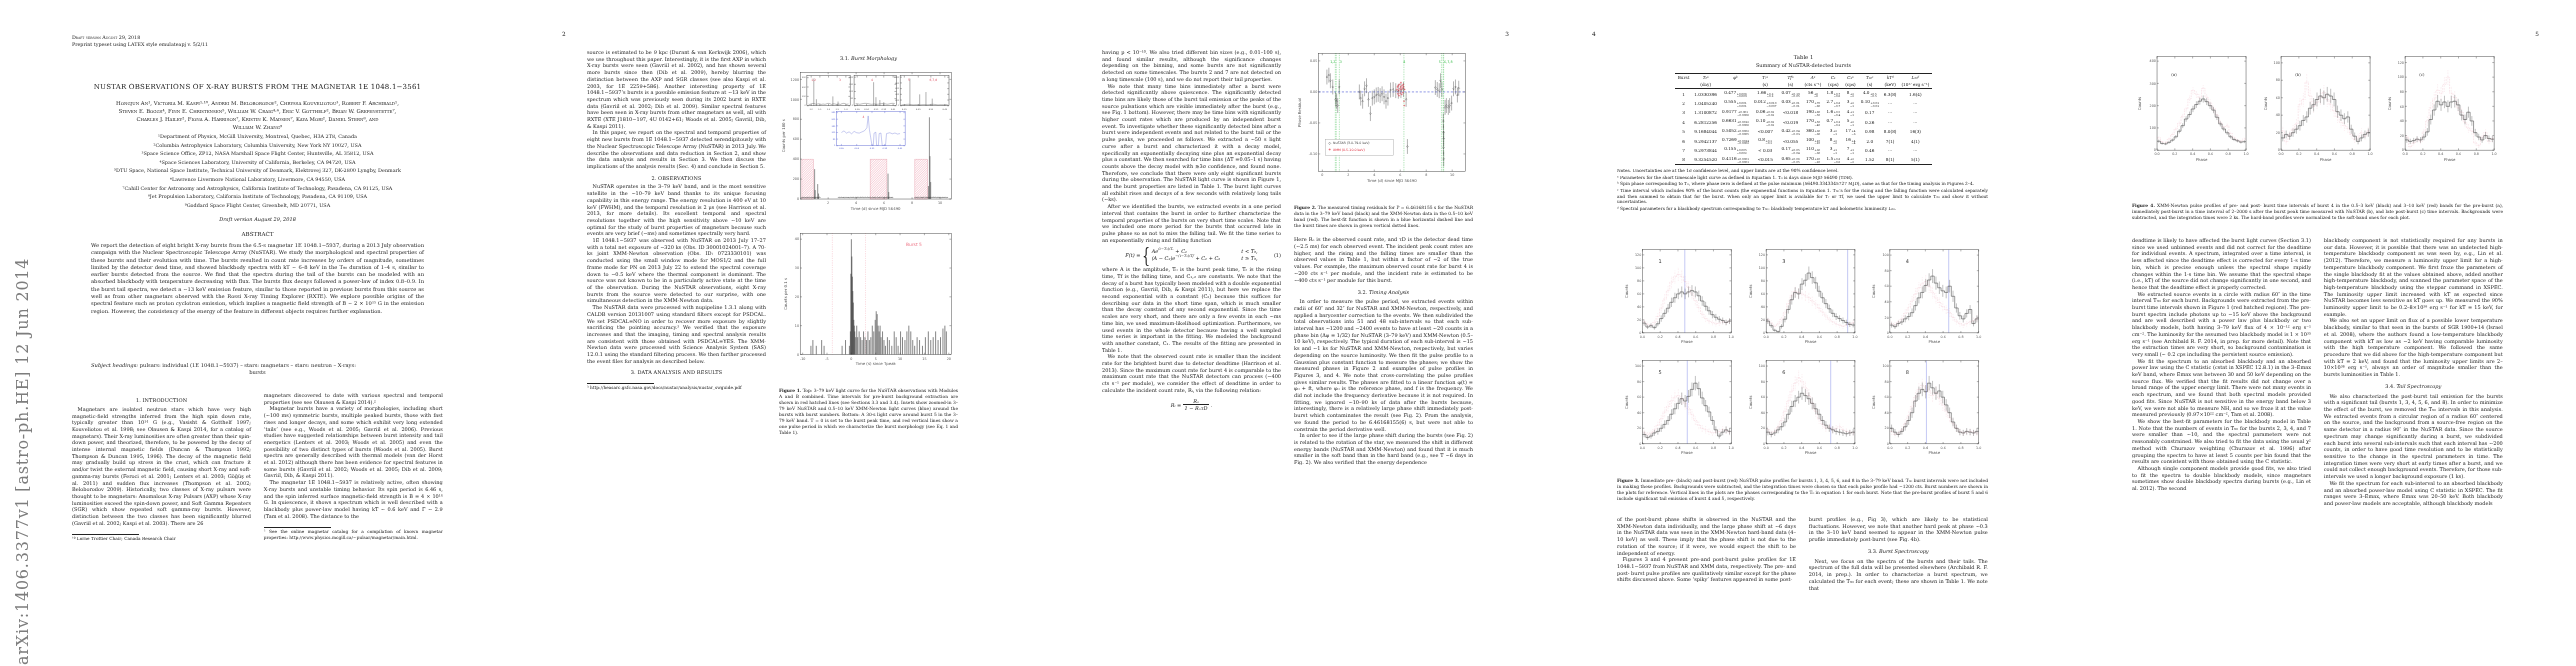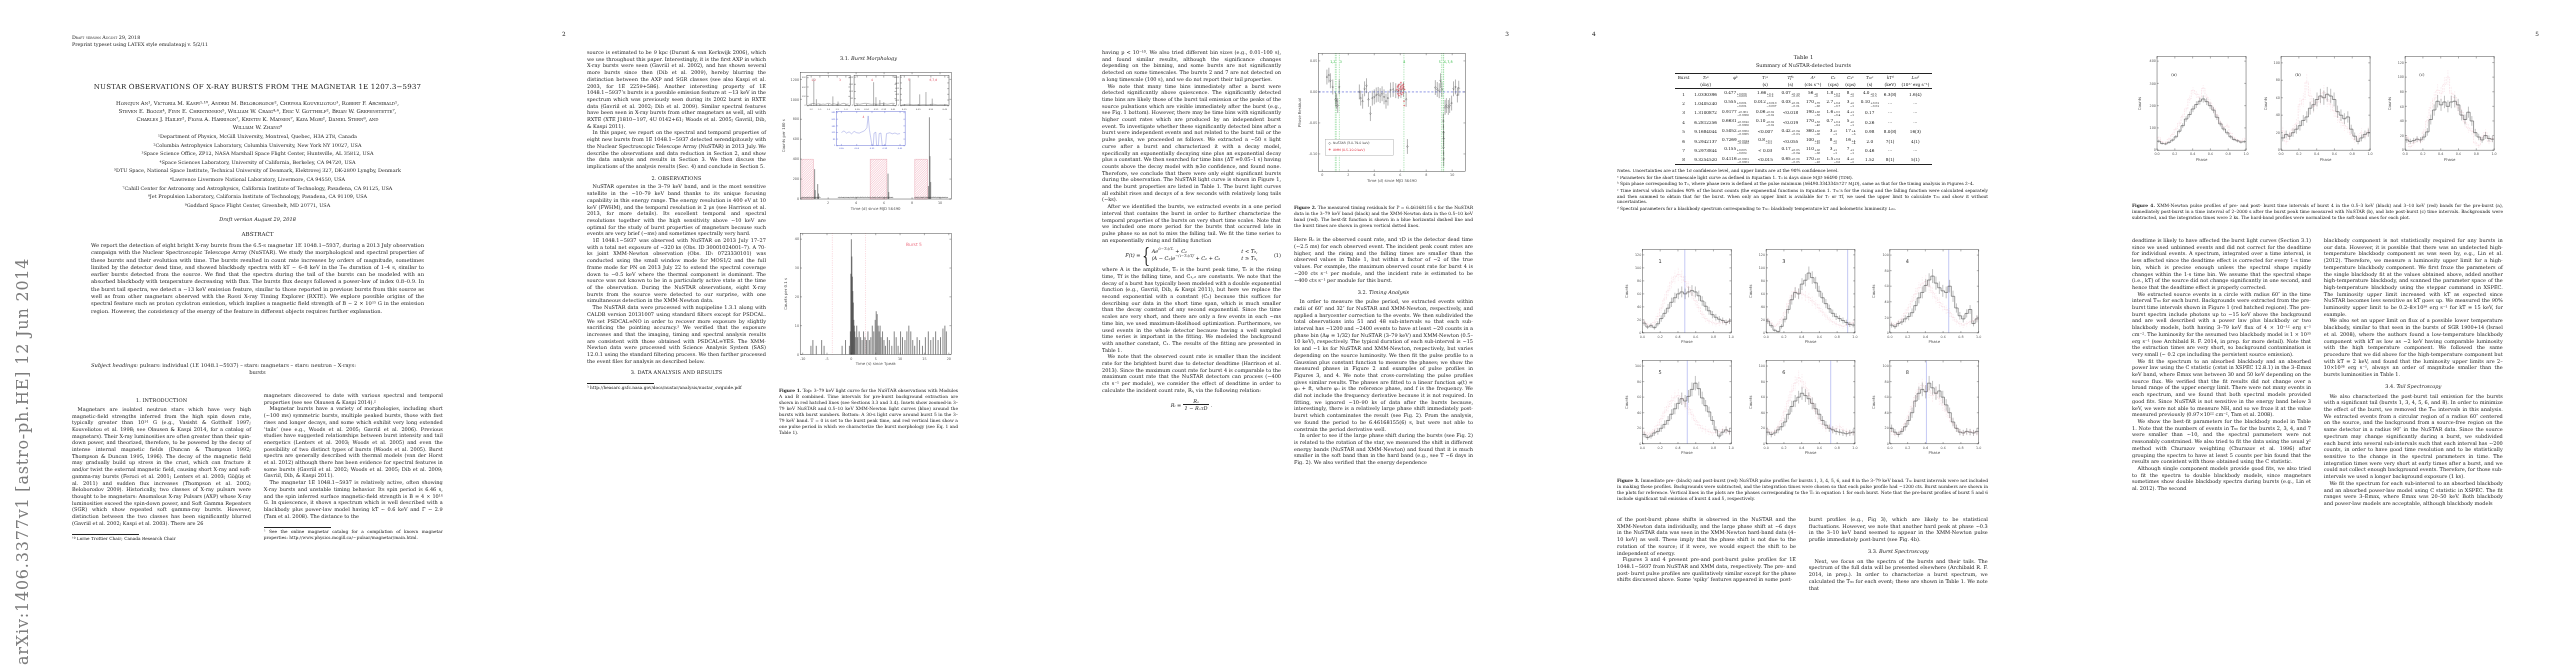--- a/index.html
+++ b/index.html
@@ -58,21 +58,21 @@
 <body>
 
 <div class="doc">
 
   <div class="page">
     <div class="wm">arXiv:1406.3377v1  [astro-ph.HE]  12 Jun 2014</div>
     <div class="hdr">
       <div class="sc">Draft version August 29, 2018</div>
       <div>Preprint typeset using LATEX style emulateapj v. 5/2/11</div>
     </div>
-    <div class="title">NUSTAR OBSERVATIONS OF X-RAY BURSTS FROM THE MAGNETAR 1E 1207.3−5937</div>
+    <div class="title">NUSTAR OBSERVATIONS OF X-RAY BURSTS FROM THE MAGNETAR 1E 1048.1−3561</div>
     <div class="authors">
       <div>Hongjun An¹, Victoria M. Kaspi¹·¹⁰, Andrei M. Beloborodov², Chryssa Kouveliotou³, Robert F. Archibald¹,</div>
       <div>Steven E. Boggs⁴, Finn E. Christensen⁵, William W. Craig⁴·⁶, Eric V. Gotthelf², Brian W. Grefenstette⁷,</div>
       <div>Charles J. Hailey², Fiona A. Harrison⁷, Kristin K. Madsen⁷, Kaya Mori², Daniel Stern⁸, and</div>
       <div>William W. Zhang⁹</div>
     </div>
     <div class="affils">
       <div>¹Department of Physics, McGill University, Montreal, Quebec, H3A 2T8, Canada</div>
       <div>²Columbia Astrophysics Laboratory, Columbia University, New York NY 10027, USA</div>
       <div>³Space Science Office, ZP12, NASA Marshall Space Flight Center, Huntsville, AL 35812, USA</div>

